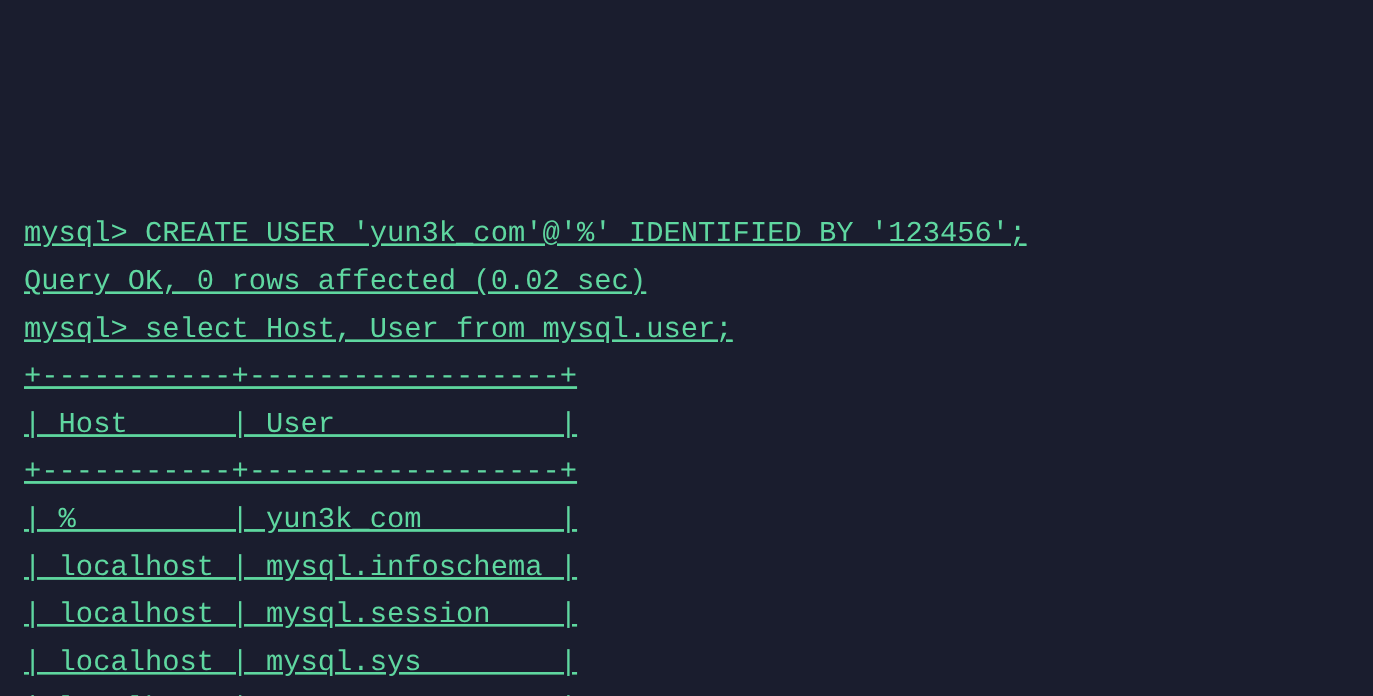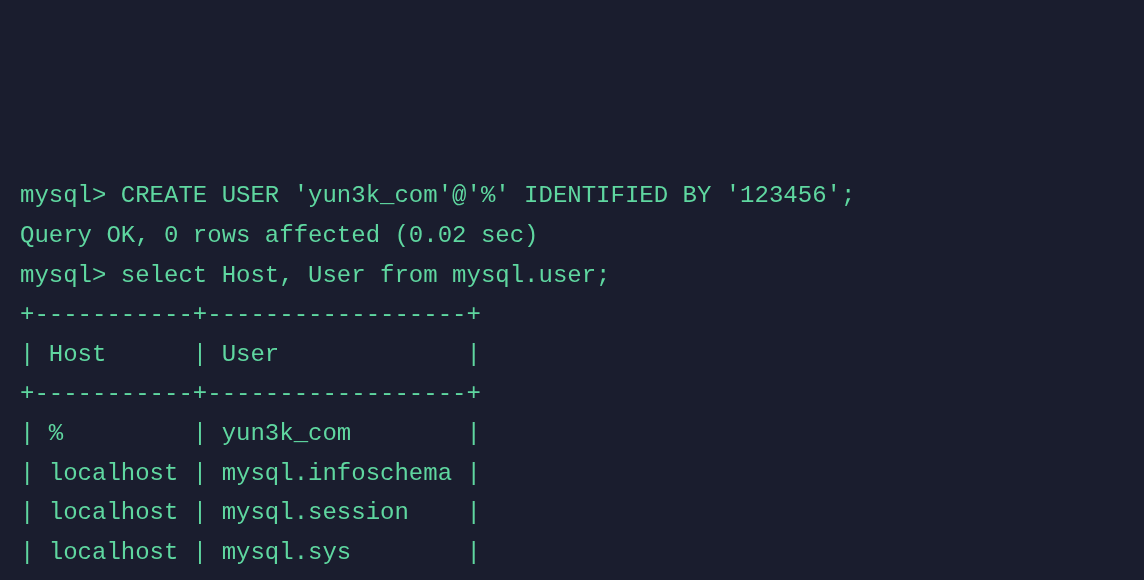--- a/index.html
+++ b/index.html
@@ -1,18 +1,19 @@
 <!DOCTYPE html>
 <html><head>
   <meta charset="utf-8">
   <style>
     * {
       margin: 0;
       padding: 0;
       box-sizing: border-box;
+      text-decoration: underline;
     }
     body {
       background-color: #1a1d2e;
       color: #5fd7a0;
       font-family: 'Menlo', 'Monaco', 'Consolas', 'Courier New', monospace;
       font-size: 24px;
       line-height: 1.65;
       padding: 18px 20px;
       white-space: pre;
       width: 1144px;

